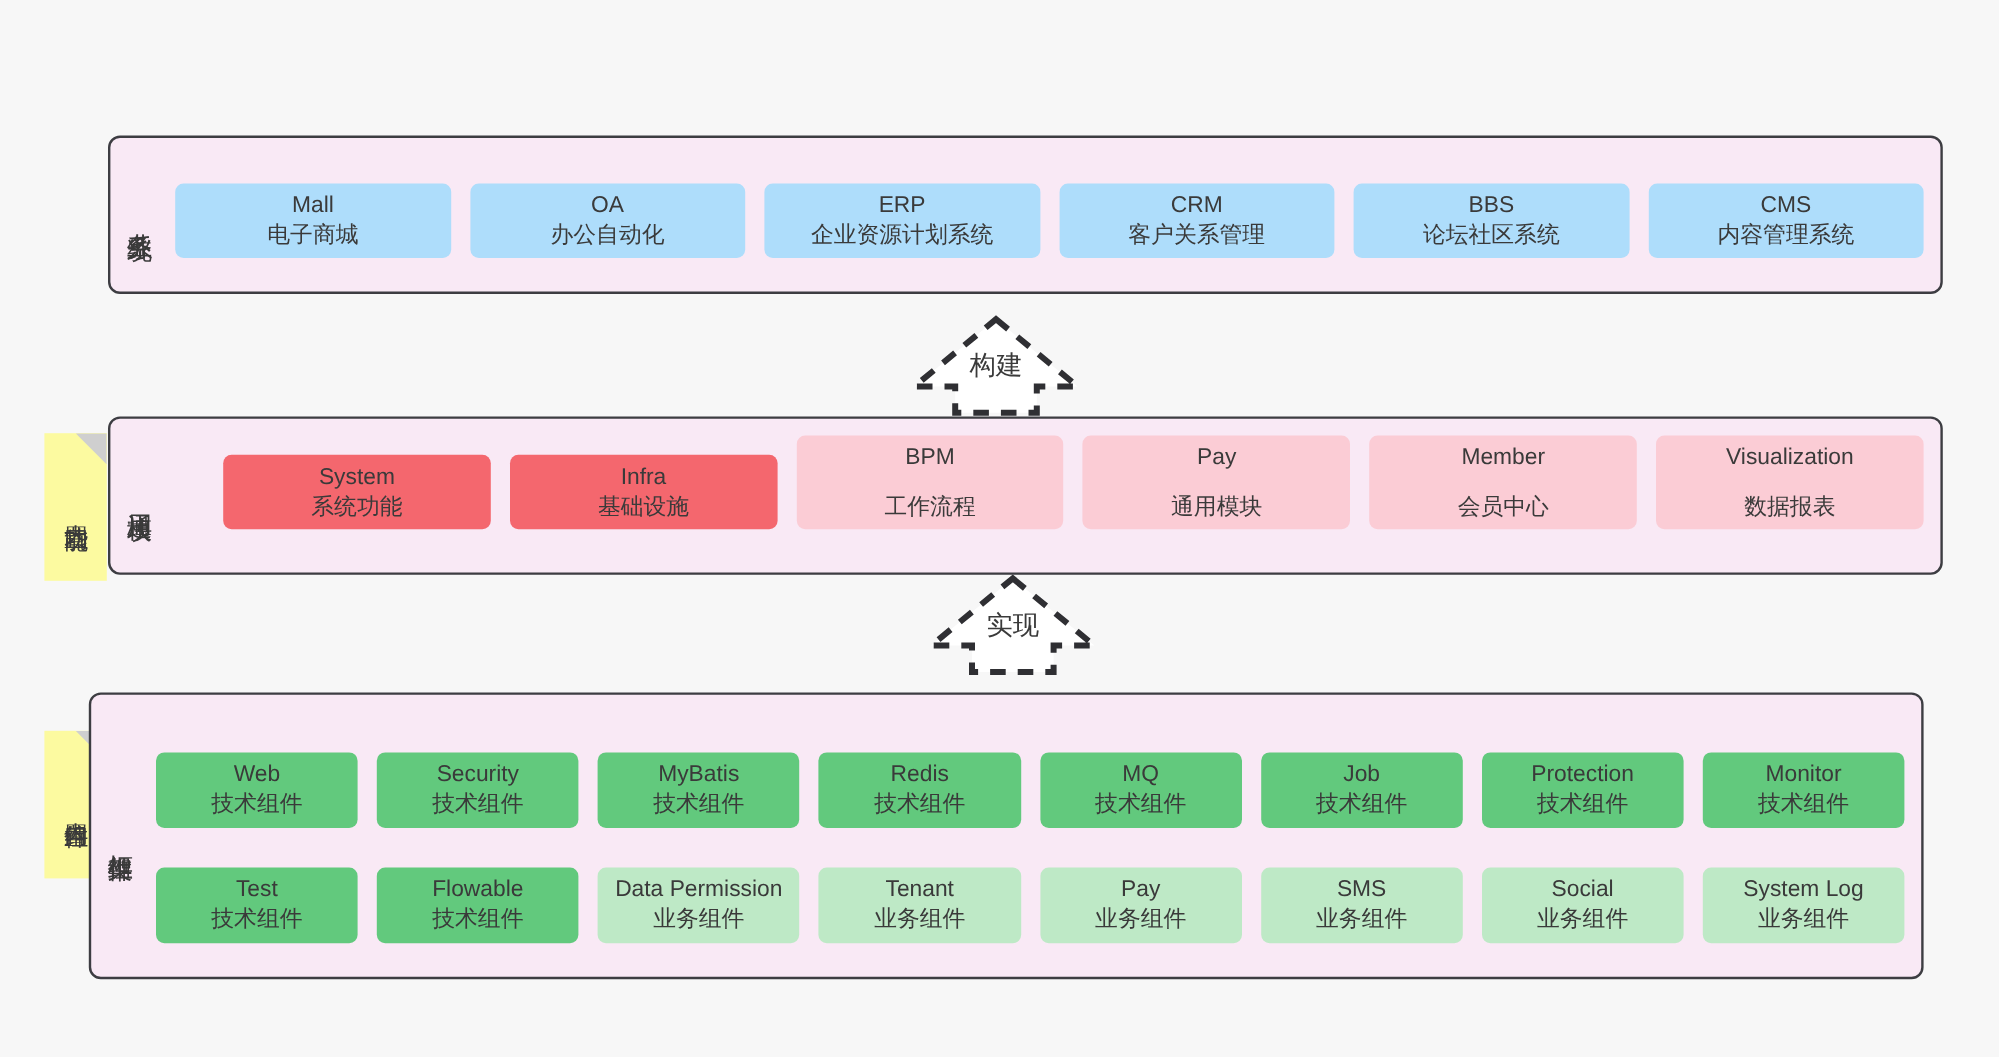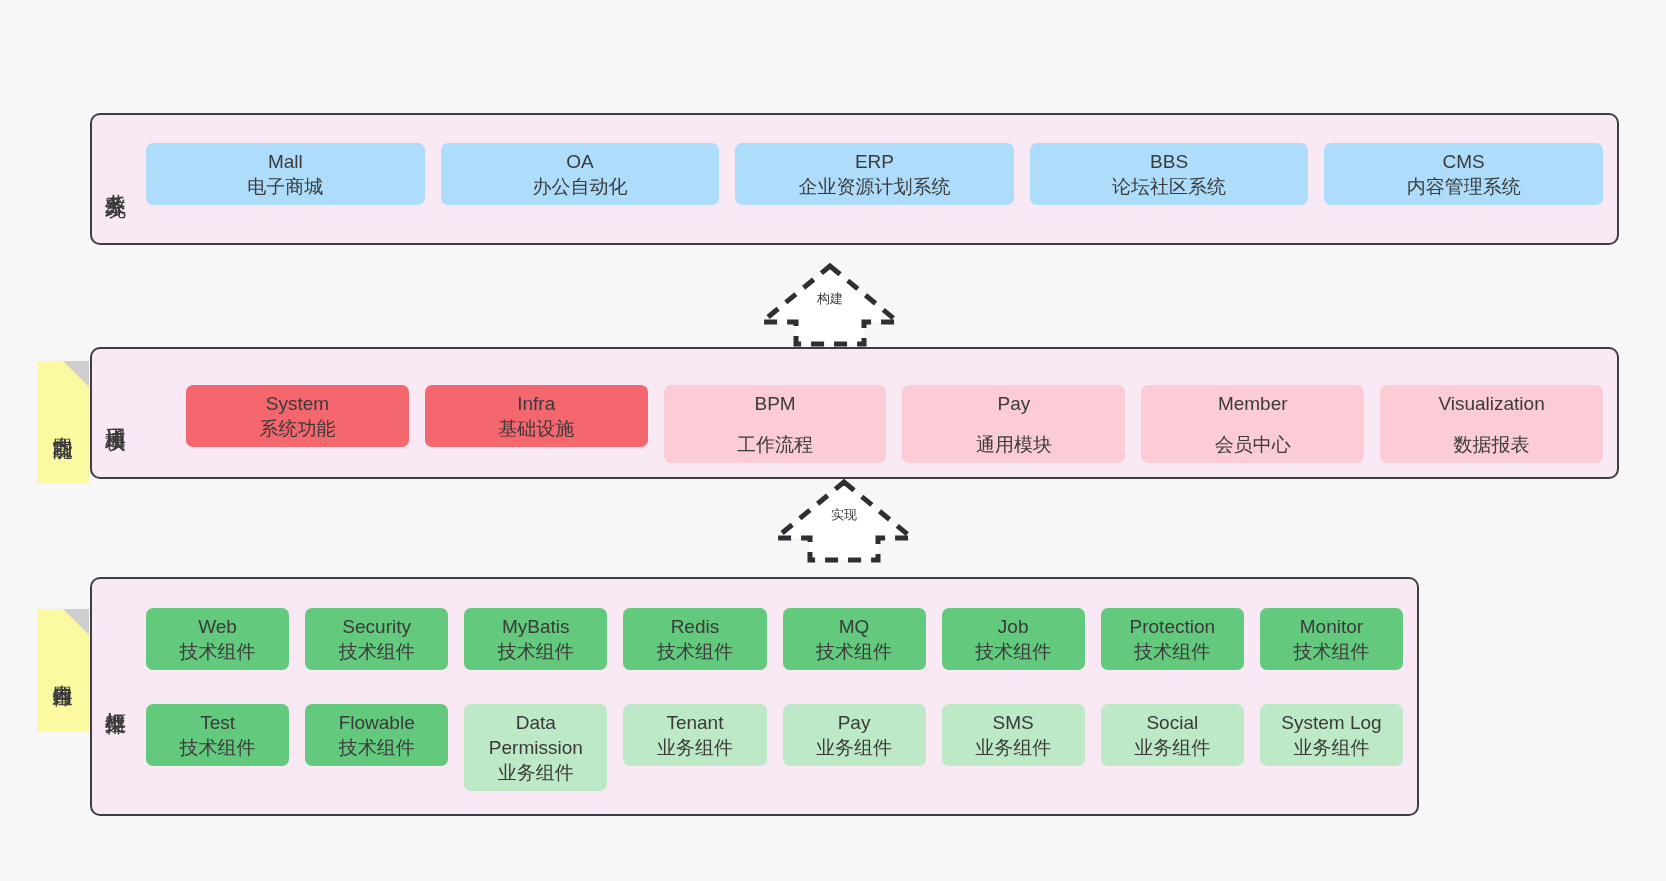--- a/index.html
+++ b/index.html
@@ -51,21 +51,21 @@
     flex: 1 1 auto;
     display: flex;
     flex-direction: column;
     justify-content: center;
     padding: 0 14px 0 8px;
     gap: 14px;
   }
   .row {
     display: flex;
     gap: 16px;
-    align-items: flex-start;
+    align-items: flex-end;
   }
   .card {
     flex: 1 1 0;
     border-radius: 7px;
     display: flex;
     flex-direction: column;
     align-items: center;
     justify-content: center;
     text-align: center;
     font-size: 19px;
@@ -114,21 +114,21 @@
 
   
   .arrow {
     position: absolute;
   }
   .arrow svg { display: block; }
   .arrow-label {
     position: absolute;
     left: 50%;
     transform: translateX(-50%);
-    font-size: 13px;
+    font-size: 22px;
     color: #3a3a3a;
     background: transparent;
     white-space: nowrap;
     user-select: none;
   }
 </style>
 </head>
 <body>
 
 <div id="stage">
@@ -141,20 +141,24 @@
           <span class="t1">Mall</span>
           <span class="t2">电子商城</span>
         </div>
         <div class="card c-blue">
           <span class="t1">OA</span>
           <span class="t2">办公自动化</span>
         </div>
         <div class="card c-blue">
           <span class="t1">ERP</span>
           <span class="t2">企业资源计划系统</span>
+        </div>
+        <div class="card c-blue">
+          <span class="t1">CRM</span>
+          <span class="t2">客户关系管理</span>
         </div>
         <div class="card c-blue">
           <span class="t1">BBS</span>
           <span class="t2">论坛社区系统</span>
         </div>
         <div class="card c-blue">
           <span class="t1">CMS</span>
           <span class="t2">内容管理系统</span>
         </div>
       </div>
@@ -210,21 +214,21 @@
       <path d="M 74 6 L 142 62 L 108 62 L 108 84 L 40 84 L 40 62 L 6 62 Z" fill="#ffffff" stroke="#2f2f33" stroke-width="5" stroke-dasharray="13 10" stroke-linejoin="miter"></path>
     </svg>
     <span class="arrow-label" style="top:30px;">实现</span>
   </div>
 
   <div class="note" style="left:37px; top:609px; width:52px; height:123px;">
     <span class="fold"></span>
     <span>内置组件</span>
   </div>
 
-  <div class="layer" id="layer-framework" style="left:90px; top:577px; width:1329px; height:239px;">
+  <div class="layer" id="layer-framework" style="left:74px; top:577px; width:1529px; height:239px;">
     <div class="layer-title">框架组件</div>
     <div class="layer-body">
 
       <div class="row" style="height:82px;">
         <div class="card c-green">
           <span class="t1">Web</span>
           <span class="t2">技术组件</span>
         </div>
         <div class="card c-green">
           <span class="t1">Security</span>

